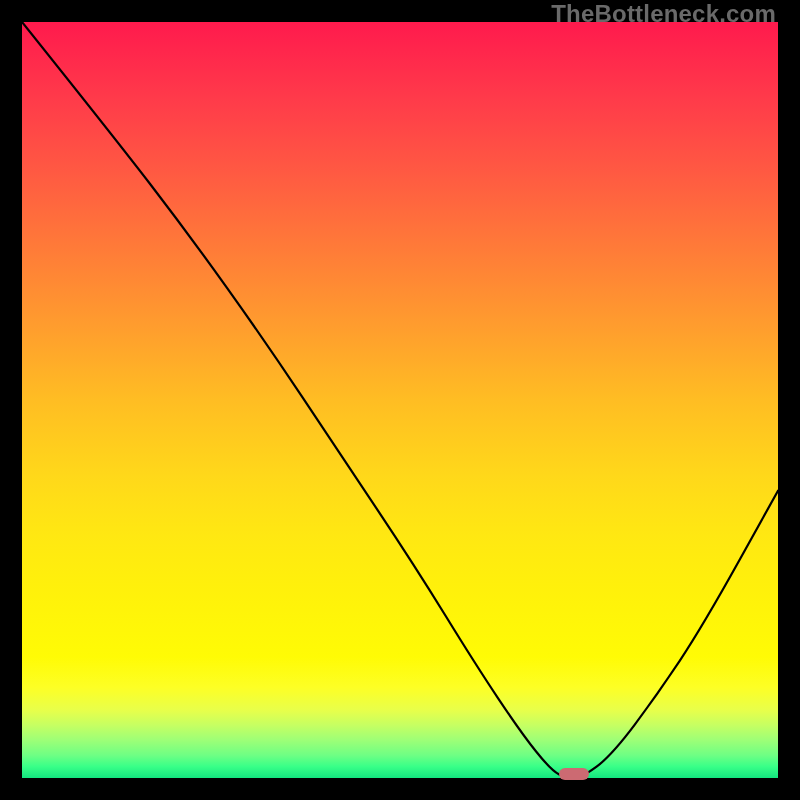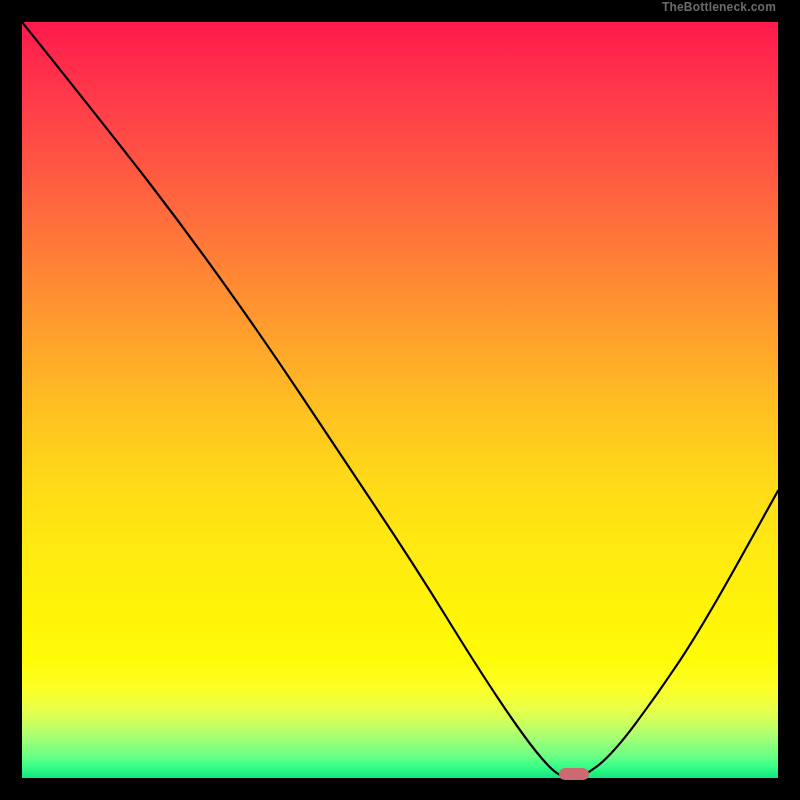--- a/index.html
+++ b/index.html
@@ -41,21 +41,21 @@
       #9dff77 95%,
       #6eff84 97%,
       #38ff88 98.5%,
       #13e57f 100%);
   }
   .watermark {
     position: absolute;
     top: 0px;
     right: 24px;
     font-family: Arial, Helvetica, sans-serif;
-    font-size: 12px;
+    font-size: 24px;
     font-weight: 600;
     color: #6a6a6a;
     letter-spacing: 0.2px;
   }
   svg.curve {
     position: absolute;
     left: 0;
     top: 0;
     width: 756px;
     height: 756px;

